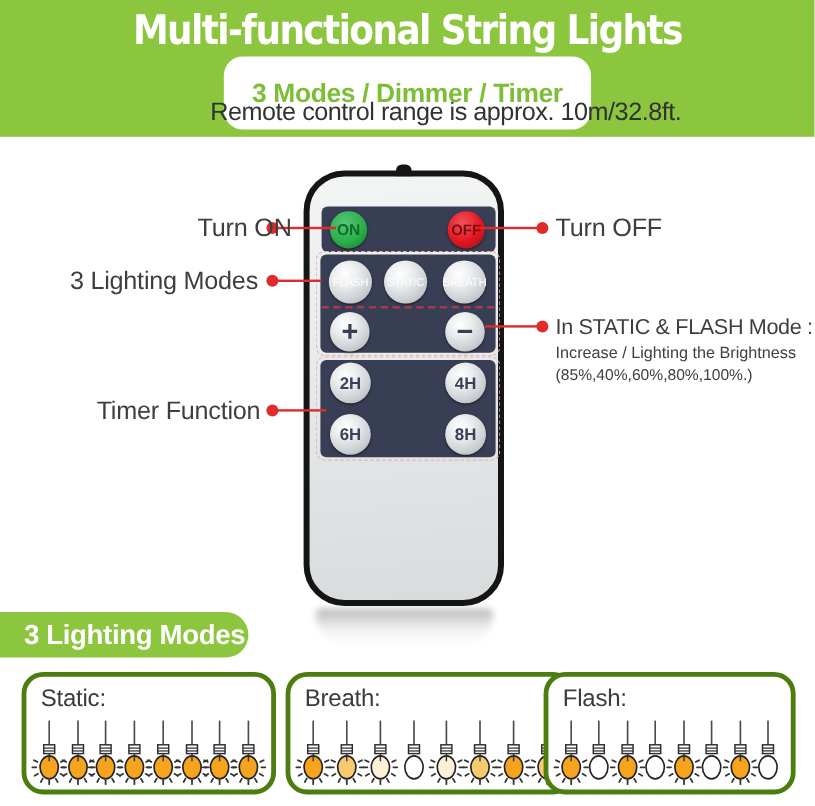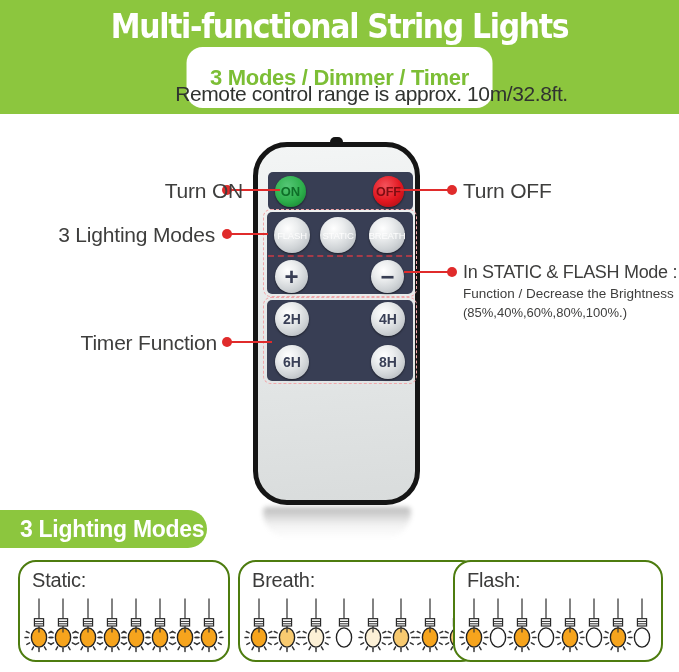--- a/index.html
+++ b/index.html
@@ -75,21 +75,21 @@
   .sf-sub1{position:absolute;left:463px;top:286px;color:#3E3E3D;font-size:13.5px;white-space:nowrap;}
   .sf-sub2{position:absolute;left:463px;top:305px;color:#3E3E3D;font-size:13px;white-space:nowrap;}
   
   .modes-pill{
     position:absolute;left:0;top:510px;width:207px;height:38px;box-sizing:border-box;
     background:#8CC63E;border-radius:0 19px 19px 0;color:#fff;font-size:23px;font-weight:bold;
     line-height:38px;padding-left:20px;letter-spacing:-.3px;
   }
   .mode-box{
     position:absolute;top:560px;height:102px;box-sizing:border-box;background:#fff;
-    border:2px solid #4d7c0f;border-radius:18px;padding-left:16px;
+    border:4px solid #4d7c0f;border-radius:18px;padding-left:16px;
   }
   .b0{left:18px;width:212px;} .b1{left:238px;width:241px;} .b2{left:453px;width:210px;}
   .mode-label{position:absolute;left:12px;top:7px;color:#3B3B3A;font-size:20px;letter-spacing:-.2px;}
   .bulb-row{position:absolute;left:8px;right:8px;top:33px;display:flex;justify-content:space-between;}
   .bulb-row svg{overflow:visible;display:block;}
 </style>
 </head>
 <body>
 
 <div id="canvas">
@@ -159,21 +159,21 @@
   <div class="cline" style="left:404px;top:271px;width:48px;"></div>
   <div class="cdot" style="left:447px;top:267px;"></div>
   <div class="cline" style="left:227px;top:341px;width:45px;"></div>
   <div class="cdot" style="left:222px;top:337px;"></div>
 
   <div class="clabel l-turn-on">Turn ON</div>
   <div class="clabel l-turn-off">Turn OFF</div>
   <div class="clabel l-modes">3 Lighting Modes</div>
   <div class="clabel l-timer">Timer Function</div>
   <div class="sf-head">In STATIC &amp; FLASH Mode :</div>
-  <div class="sf-sub1">Function / Decrease the Brightness</div>
+  <div class="sf-sub1">Increase / Lighting the Brightness</div>
   <div class="sf-sub2">(85%,40%,60%,80%,100%.)</div>
 
   <div class="modes-pill">3 Lighting Modes</div>
 
   <div class="mode-box b0">
     <div class="mode-label">Static:</div>
     <div class="bulb-row">
         <svg width="22" height="62" viewBox="0 0 24 62">
           <line x1="12" y1="1" x2="12" y2="23" stroke="#4a4a4a" stroke-width="1.5"></line>
           <rect x="7" y="23" width="10" height="8" fill="#ffffff" stroke="#2b2b2b" stroke-width="1.3"></rect>

